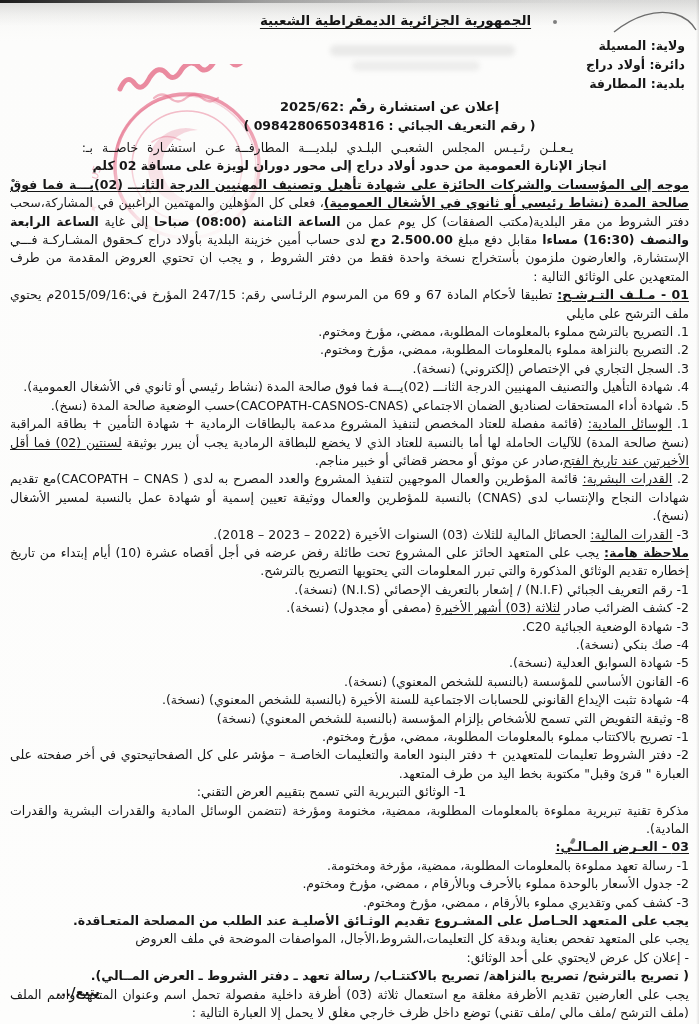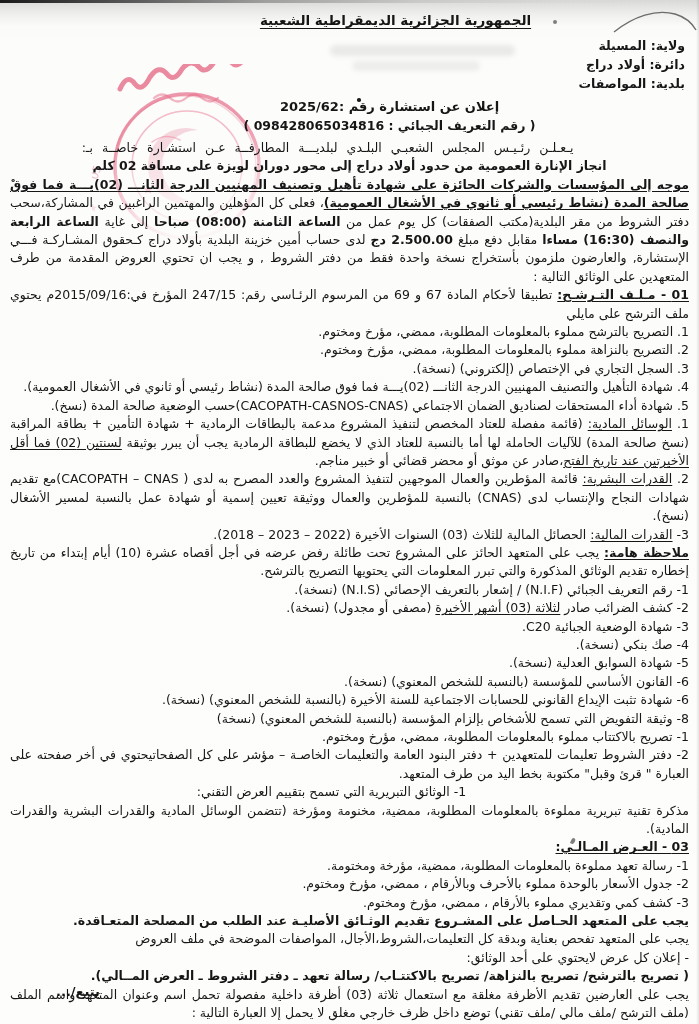--- a/index.html
+++ b/index.html
@@ -83,21 +83,21 @@
       <text x="62" y="130" font-size="13" fill="#e25576" stroke="none" opacity="0.6">★</text>
       <text x="6" y="148" font-size="12" fill="#e25576" stroke="none" opacity="0.5">★</text>
       <text x="2" y="100" font-size="11" fill="#e25576" stroke="none" opacity="0.65" transform="rotate(-70 8 96)">05</text>
     </g>
   </svg>
 
   <div class="country-title">الجمهورية الجزائرية الديمقراطية الشعبية</div>
   <div class="admin-block">
     <div>ولاية: المسيلة</div>
     <div>دائرة: أولاد دراج</div>
-    <div>بلدية: المواصفات</div>
+    <div>بلدية: المطارفة</div>
   </div>
   <div class="announce announce-no">إعلان عن استشارة رقم :2025/62</div>
   <div class="announce announce-nif">( رقم التعريف الجبائي : 098428065034816 )</div>
 
   <div class="doc-body">
       <p class="para right sp"><span>يـعـلـن رئـيـس المجلس الشعبـي البلـدي لبلديـــة المطارفــة عـن استشـارة خاصــة بـ:</span></p>
       <p class="para center"><span class="b">انجاز الإنارة العمومية من حدود أولاد دراج إلى محور دوران لويزة على مسافة 02 كلم</span></p>
       <p class="para"><span class="b u">موجه إلى المؤسسات والشركات الحائزة على شهادة تأهيل وتصنيف المهنيين الدرجة الثانـــ (02)يـــة  فما فوقْ صالحة المدة (نشاط رئيسي أو ثانوي في الأشغال العمومية)</span><span>، فعلى كل المؤهلين والمهتمين الراغبين في المشاركة،سحب دفتر الشروط من مقر البلدية(مكتب الصفقات) كل يوم عمل من </span><span class="b">الساعة الثامنة (08:00) صباحا</span><span> إلى غاية </span><span class="b">الساعة الرابعة والنصف (16:30) مساءا</span><span> مقابل دفع مبلغ </span><span class="b">2.500.00 دج</span><span> لدى حساب أمين خزينة البلدية بأولاد دراج كـحقوق المشـاركـة فـــي الإستشارة, والعارضون ملزمون بأستخراج نسخة واحدة فقط من دفتر الشروط , و يجب ان تحتوي العروض المقدمة من طرف المتعهدين على الوثائق التالية :</span></p>
       <p class="para"><span class="b u">01 - مـلـف التـرشـح:</span><span> تطبيقا لأحكام المادة 67 و 69 من المرسوم الرئـاسي رقم: 247/15 المؤرخ في:2015/09/16م يحتوي ملف الترشح على مايلي</span></p>
       <p class="para"><span>1. التصريح بالترشح مملوء بالمعلومات المطلوبة، ممضي، مؤرخ ومختوم.</span></p>
@@ -108,21 +108,21 @@
       <p class="para"><span>1. </span><span class="u">الوسائل المادية:</span><span> (قائمة مفصلة للعتاد المخصص لتنفيذ المشروع مدعمة بالبطاقات الرمادية + شهادة التأمين + بطاقة المراقبة (نسخ صالحة المدة) للآليات الحاملة لها أما بالنسبة للعتاد الذي لا يخضع للبطاقة الرمادية يجب أن يبرر بوثيقة </span><span class="u">لسنتين (02) فما أقل الأخيرتين عند تاريخ الفتح</span><span>،صادر عن موثق أو محضر قضائي أو خبير مناجم.</span></p>
       <p class="para"><span>2. </span><span class="u">القدرات البشرية:</span><span> قائمة المؤطرين والعمال الموجهين لتنفيذ المشروع والعدد المصرح به لدى ( CACOPATH – CNAS)مع تقديم شهادات النجاح والإنتساب لدى  (CNAS) بالنسبة للمؤطرين والعمال ووثيقة تعيين إسمية أو شهادة عمل بالنسبة لمسير الأشغال (نسخ).</span></p>
       <p class="para"><span>3- </span><span class="u">القدرات المالية:</span><span> الحصائل المالية للثلاث (03) السنوات الأخيرة (2022 – 2023 – 2018).</span></p>
       <p class="para"><span class="b u">ملاحظة هامة:</span><span> يجب على المتعهد الحائز على المشروع تحت طائلة رفض عرضه في أجل أقصاه عشرة (10) أيام إبتداء من تاريخ إخطاره تقديم الوثائق المذكورة والتي تبرر المعلومات التي يحتويها التصريح بالترشح.</span></p>
       <p class="para"><span>1- رقم التعريف الجبائي (N.I.F) / إشعار بالتعريف الإحصائي (N.I.S) (نسخة).</span></p>
       <p class="para"><span>2- كشف الضرائب صادر </span><span class="u">لثلاثة (03) أشهر الأخيرة</span><span> (مصفى أو مجدول) (نسخة).</span></p>
       <p class="para"><span>3- شهادة الوضعية الجبائية C20.</span></p>
       <p class="para"><span>4- صك بنكي (نسخة).</span></p>
       <p class="para"><span>5- شهادة السوابق العدلية (نسخة).</span></p>
       <p class="para"><span>6- القانون الأساسي للمؤسسة (بالنسبة للشخص المعنوي) (نسخة).</span></p>
-      <p class="para"><span>6- شهادة تثبت الإيداع القانوني للحسابات الاجتماعية للسنة الأخيرة (بالنسبة للشخص المعنوي) (نسخة).</span></p>
+      <p class="para"><span>4- شهادة تثبت الإيداع القانوني للحسابات الاجتماعية للسنة الأخيرة (بالنسبة للشخص المعنوي) (نسخة).</span></p>
       <p class="para"><span>8- وثيقة التفويض التي تسمح للأشخاص بإلزام المؤسسة (بالنسبة للشخص المعنوي) (نسخة)</span></p>
       <p class="para"><span>1-  تصريح بالاكتتاب  مملوء بالمعلومات المطلوبة، ممضي، مؤرخ ومختوم.</span></p>
       <p class="para"><span>2-  دفتر الشروط تعليمات للمتعهدين + دفتر البنود العامة والتعليمات الخاصـة – مؤشر على كل الصفحاتيحتوي في أخر صفحته على العبارة " قرئ وقبل" مكتوبة بخط اليد من طرف المتعهد.</span></p>
       <p class="para right sp2"><span>1- الوثائق التبريرية التي تسمح بتقييم العرض التقني:</span></p>
       <p class="para"><span>مذكرة تقنية تبريرية مملوءة بالمعلومات المطلوبة، ممضية، مخنومة ومؤرخة (تتضمن الوسائل المادية والقدرات البشرية والقدرات المادية).</span></p>
       <p class="para"><span class="b u">03 - العـرض المـالـي:</span></p>
       <p class="para"><span>1- رسالة تعهد مملوءة بالمعلومات المطلوبة، ممضية، مؤرخة ومختومة.</span></p>
       <p class="para"><span>2- جدول الأسعار  بالوحدة  مملوء بالأحرف وبالأرقام ، ممضي، مؤرخ ومختوم.</span></p>
       <p class="para"><span>3- كشف كمي وتقديري مملوء بالأرقام ، ممضي، مؤرخ ومختوم.</span></p>
       <p class="para"><span class="b">يجب على المتعهد الحـاصل على المشـروع تقديم الوثـائق الأصليـة عند الطلب من المصلحة المتعـاقدة.</span></p>

